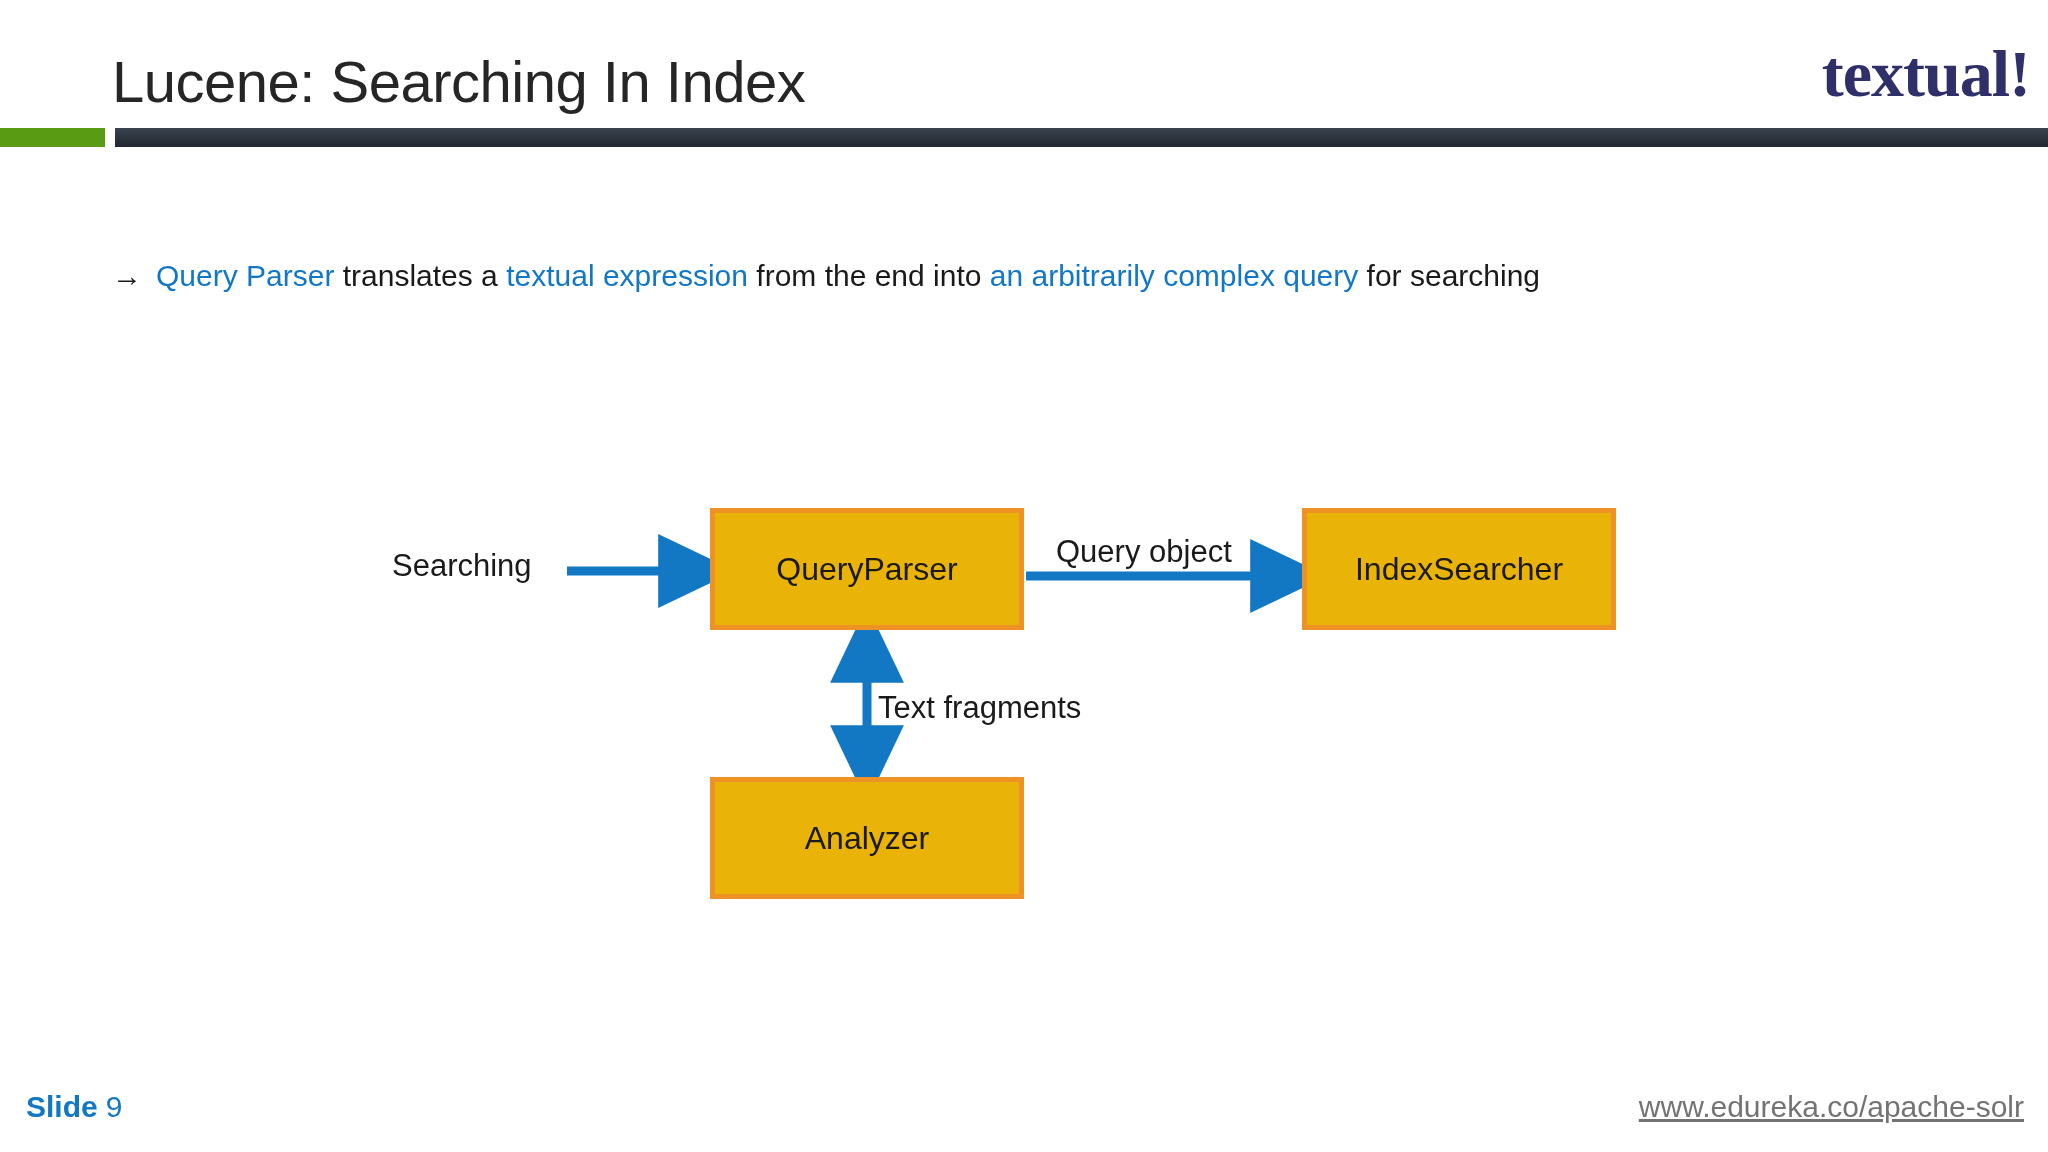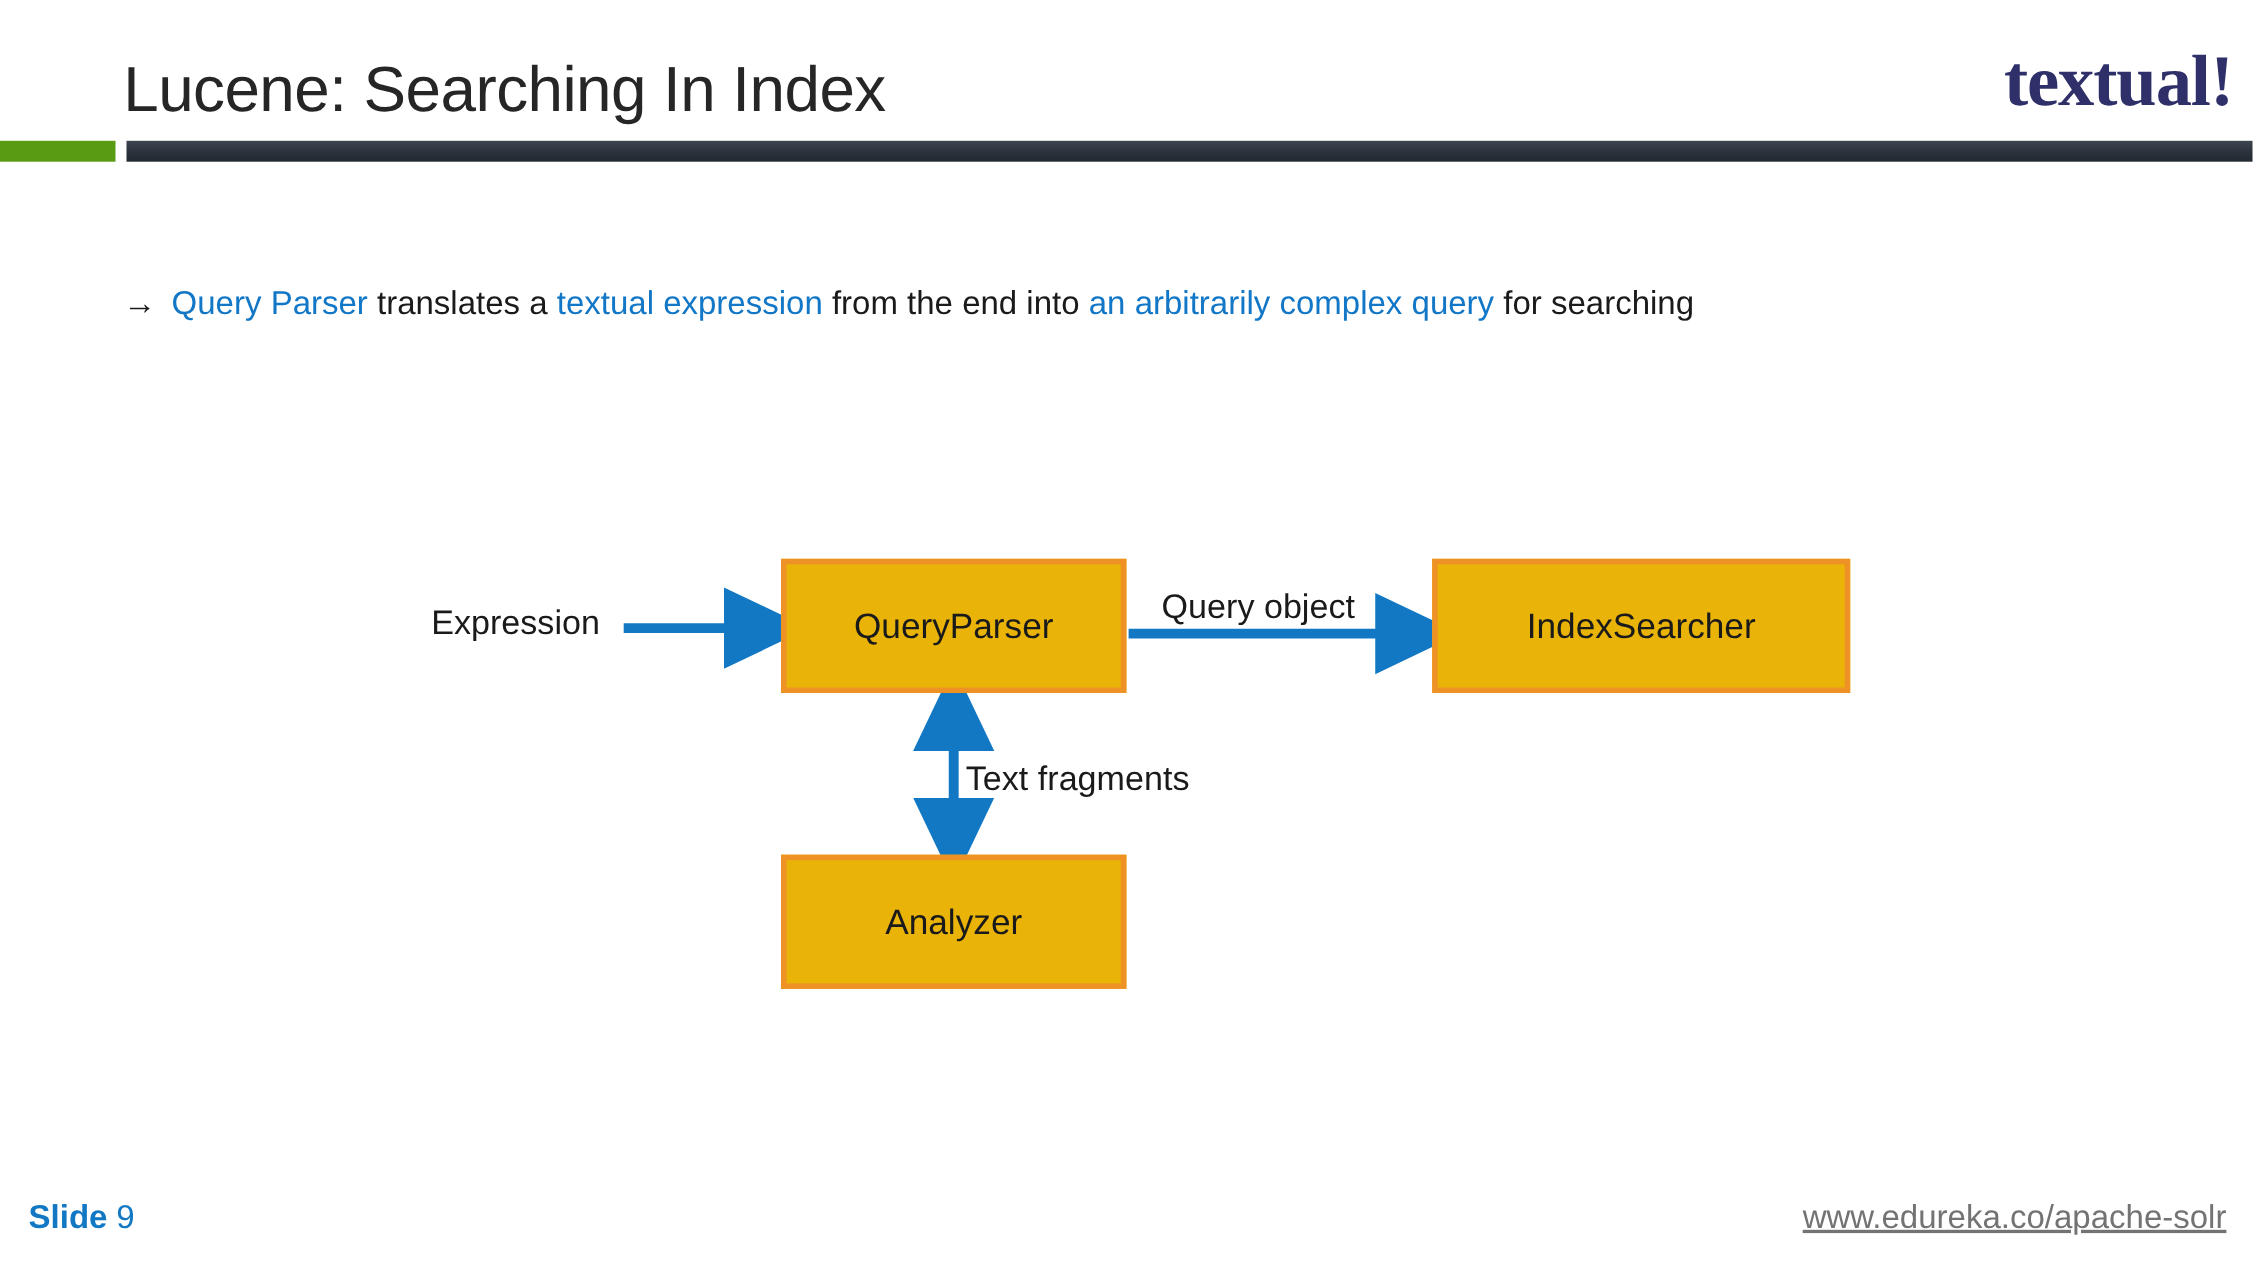--- a/index.html
+++ b/index.html
@@ -94,21 +94,21 @@
   }
   #box-queryparser {
     left: 710px;
     top: 508px;
     width: 314px;
     height: 122px;
   }
   #box-indexsearcher {
     left: 1302px;
     top: 508px;
-    width: 380px;
+    width: 314px;
     height: 122px;
   }
   #box-analyzer {
     left: 710px;
     top: 777px;
     width: 314px;
     height: 122px;
   }
 
   .edge-label {
@@ -198,21 +198,21 @@
   <div class="dbox" id="box-queryparser">
     <span class="dbox-label">QueryParser</span>
   </div>
   <div class="dbox" id="box-indexsearcher">
     <span class="dbox-label">IndexSearcher</span>
   </div>
   <div class="dbox" id="box-analyzer">
     <span class="dbox-label">Analyzer</span>
   </div>
 
-  <div class="edge-label" id="label-expression">Expression</div>
+  <div class="edge-label" id="label-expression">Searching</div>
   <div class="edge-label" id="label-query-object">Query object</div>
   <div class="edge-label" id="label-text-fragments">Text fragments</div>
 
   <div id="footer-slide">
     <span class="slide-word">Slide</span><span class="slide-num">9</span>
   </div>
   <a id="footer-link" href="#">www.edureka.co/apache-solr</a>
 
 </div>
 

